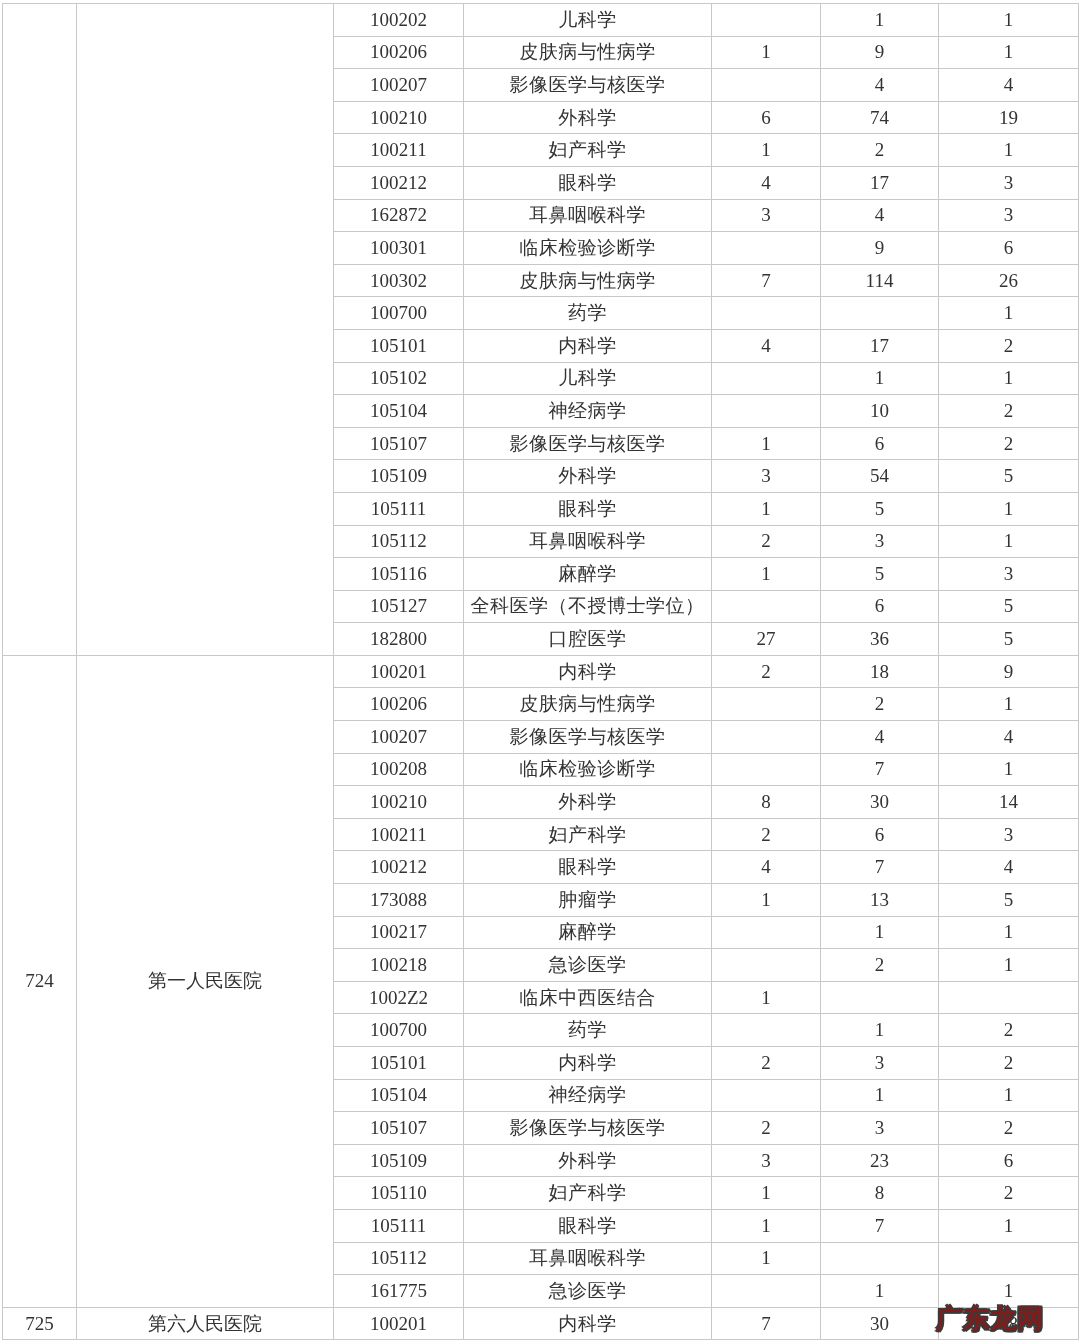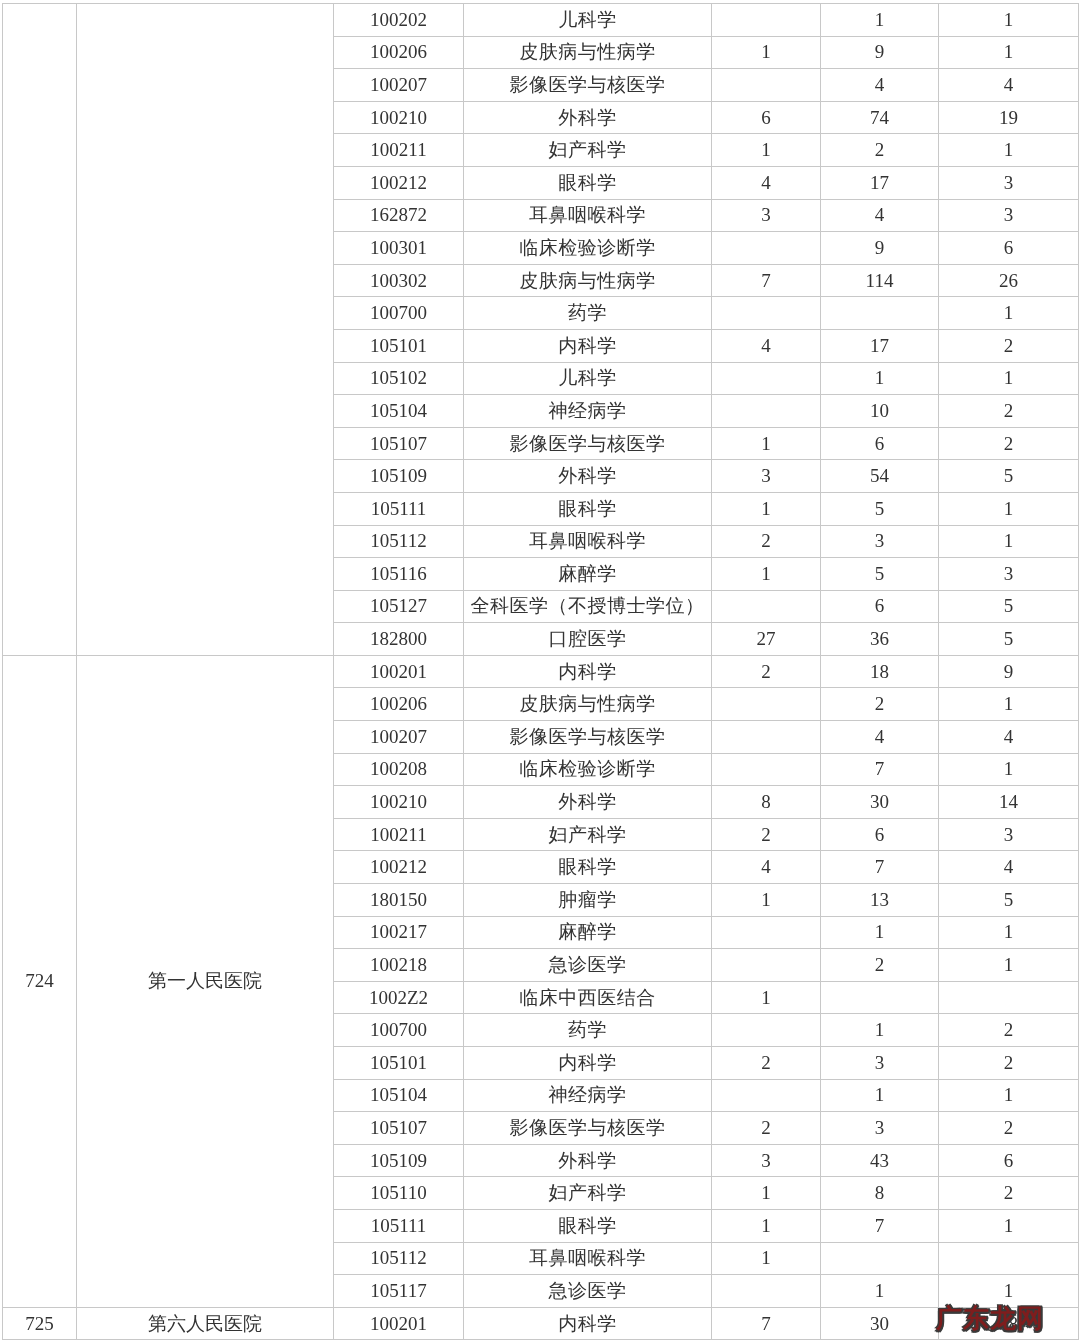--- a/index.html
+++ b/index.html
@@ -218,21 +218,21 @@
         <td class="num">3</td>
       </tr>
       <tr>
         <td class="c-code">100212</td>
         <td class="c-name">眼科学</td>
         <td class="num">4</td>
         <td class="num">7</td>
         <td class="num">4</td>
       </tr>
       <tr>
-        <td class="c-code">180150</td>
+        <td class="c-code">173088</td>
         <td class="c-name">肿瘤学</td>
         <td class="num">1</td>
         <td class="num">13</td>
         <td class="num">5</td>
       </tr>
       <tr>
         <td class="c-code">100217</td>
         <td class="c-name">麻醉学</td>
         <td class="num"></td>
         <td class="num">1</td>
@@ -277,21 +277,21 @@
         <td class="c-code">105107</td>
         <td class="c-name">影像医学与核医学</td>
         <td class="num">2</td>
         <td class="num">3</td>
         <td class="num">2</td>
       </tr>
       <tr>
         <td class="c-code">105109</td>
         <td class="c-name">外科学</td>
         <td class="num">3</td>
-        <td class="num">43</td>
+        <td class="num">23</td>
         <td class="num">6</td>
       </tr>
       <tr>
         <td class="c-code">105110</td>
         <td class="c-name">妇产科学</td>
         <td class="num">1</td>
         <td class="num">8</td>
         <td class="num">2</td>
       </tr>
       <tr>
@@ -302,21 +302,21 @@
         <td class="num">1</td>
       </tr>
       <tr>
         <td class="c-code">105112</td>
         <td class="c-name">耳鼻咽喉科学</td>
         <td class="num">1</td>
         <td class="num"></td>
         <td class="num"></td>
       </tr>
       <tr>
-        <td class="c-code">105117</td>
+        <td class="c-code">161775</td>
         <td class="c-name">急诊医学</td>
         <td class="num"></td>
         <td class="num">1</td>
         <td class="num">1</td>
       </tr>
       <tr>
         <td rowspan="1">725</td>
         <td rowspan="1">第六人民医院</td>
         <td class="c-code">100201</td>
         <td class="c-name">内科学</td>

